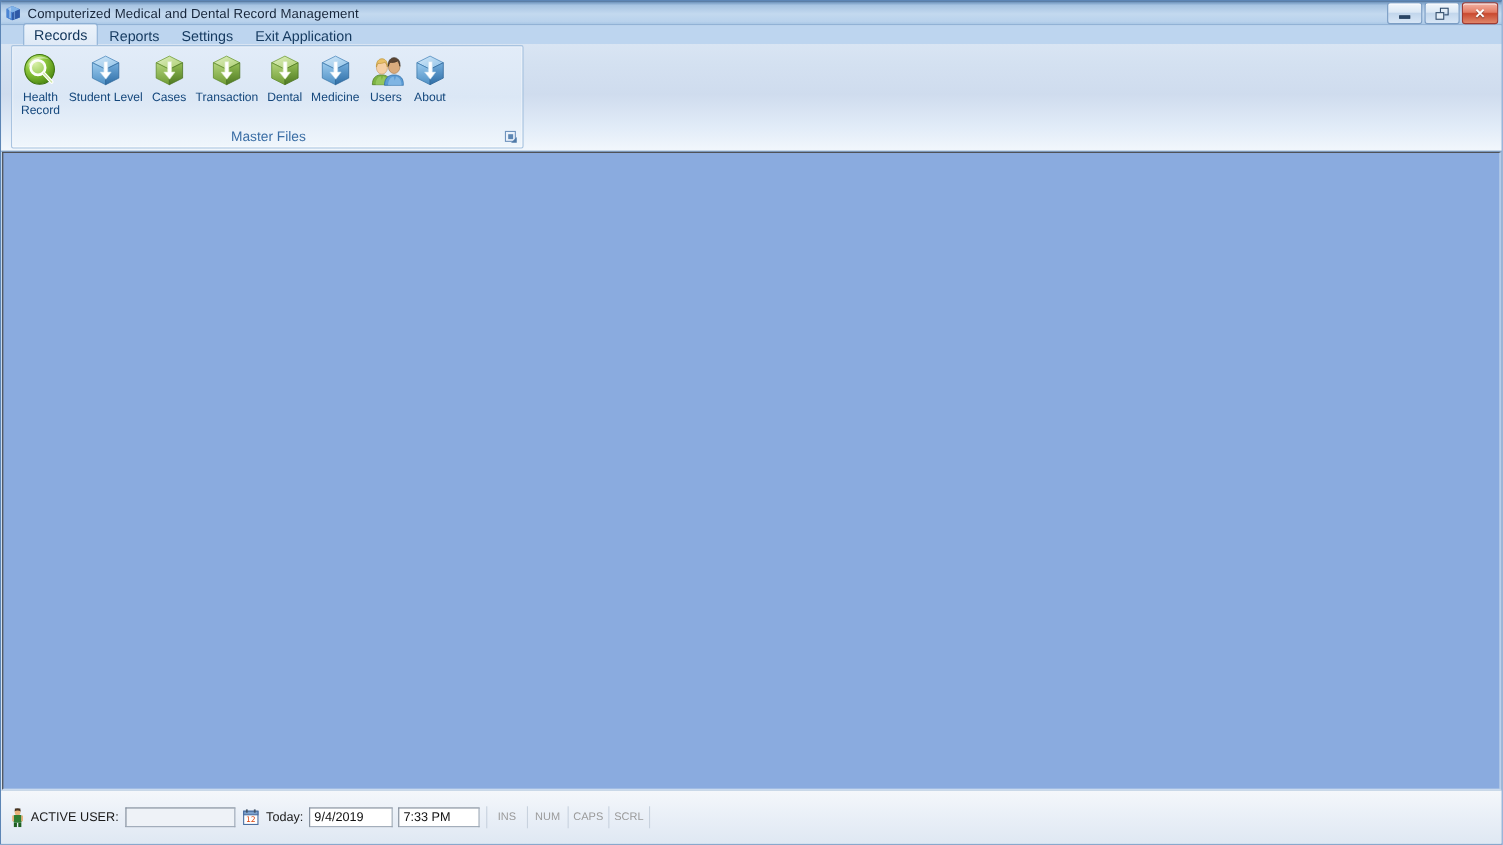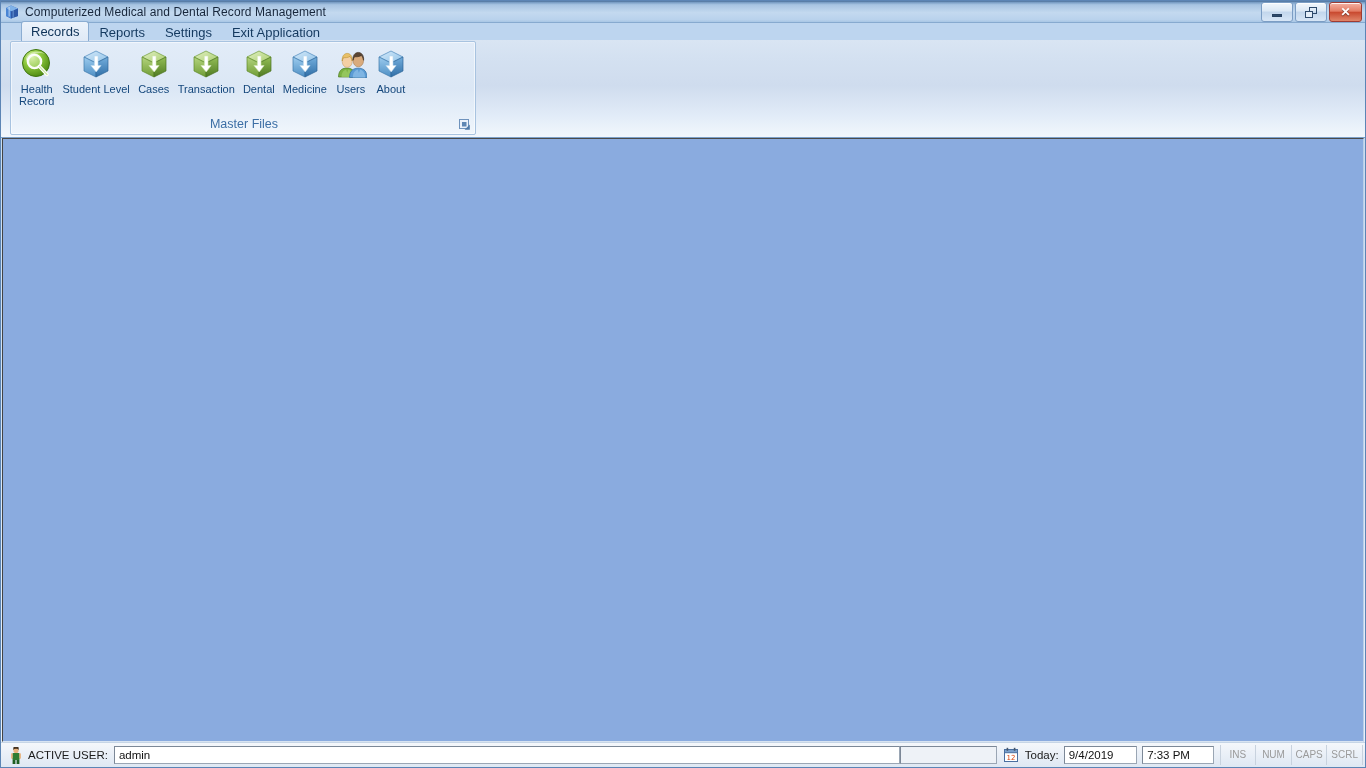--- a/index.html
+++ b/index.html
@@ -189,21 +189,21 @@
   }
 
   
   .statusbar {
     height: 24px;
     min-height: 24px;
     background: linear-gradient(to bottom, #f4f7fb 0%, #e9eff7 50%, #dfe8f3 100%);
     border-top: 1px solid #c6d5e6;
     display: flex;
     align-items: center;
-    padding: 0 2px;
+    padding: 12px 2px;
     gap: 0;
   }
   .sb-icon { width: 16px; height: 18px; margin: 0 4px 0 5px; position: relative; flex: 0 0 auto; }
   .sb-label {
     font-size: 11.5px;
     color: #1b1b1b;
     margin-right: 6px;
     white-space: nowrap;
   }
   .sb-field {
@@ -455,21 +455,20 @@
         <circle cx="8" cy="4.6" r="2.6" fill="#e8b27c"></circle>
         <path d="M5.4 3.6 a2.6 2.6 0 0 1 5.2 0 c-1.2-1.1-4-1.1-5.2 0 Z" fill="#4a3520"></path>
         <rect x="4.3" y="7" width="7.4" height="7" rx="1" fill="#2f7d32"></rect>
         <rect x="3.1" y="7.4" width="1.6" height="5.2" fill="#e8b27c"></rect>
         <rect x="11.3" y="7.4" width="1.6" height="5.2" fill="#e8b27c"></rect>
         <rect x="4.6" y="14" width="2.8" height="4" fill="#1f5f22"></rect>
         <rect x="8.6" y="14" width="2.8" height="4" fill="#1f5f22"></rect>
       </svg>
     </span>
     <span class="sb-label">ACTIVE USER:</span>
-    <span class="sb-field user">admin</span>
     <span class="sb-field spacer"></span>
 
     <span class="sb-cal">
       <svg width="16" height="16" viewBox="0 0 16 16">
         <rect x="1.5" y="2.5" width="13" height="12" fill="#ffffff" stroke="#4a6fa0" stroke-width="1"></rect>
         <rect x="1.5" y="2.5" width="13" height="3.2" fill="#7ba0cc" stroke="#4a6fa0" stroke-width="1"></rect>
         <rect x="3.6" y="0.8" width="1.6" height="3" fill="#44566b"></rect>
         <rect x="10.8" y="0.8" width="1.6" height="3" fill="#44566b"></rect>
         <text x="8" y="12.6" font-family="DejaVu Sans, sans-serif" font-size="7" fill="#d8440f" text-anchor="middle">12</text>
       </svg>

